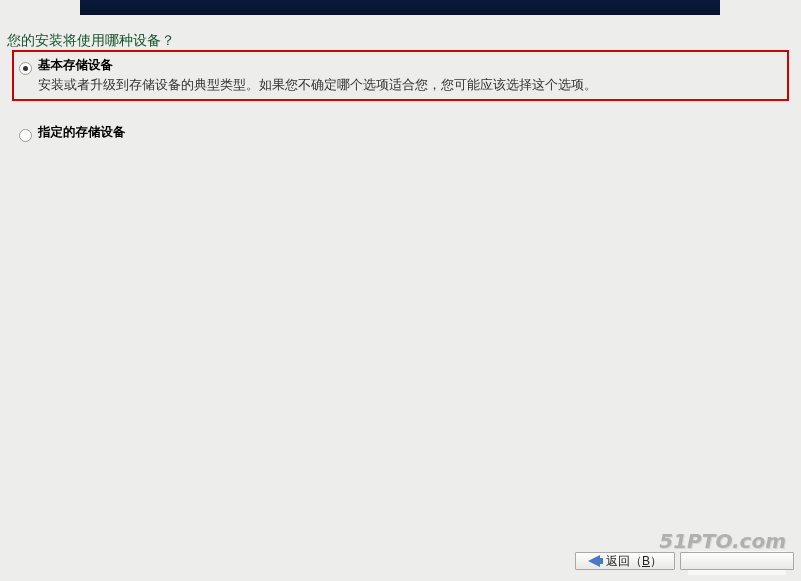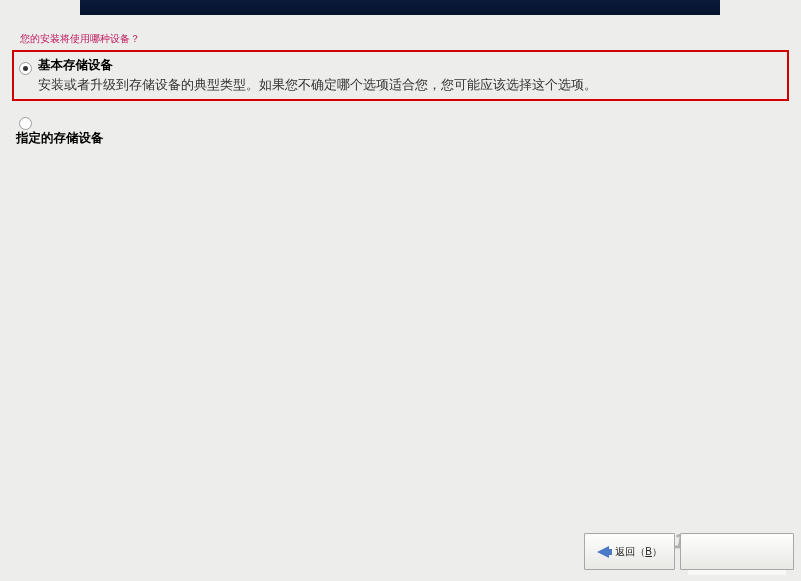--- a/index.html
+++ b/index.html
@@ -20,23 +20,23 @@
       position: absolute;
       top: 0;
       left: 80px;
       width: 640px;
       height: 15px;
       background: linear-gradient(to bottom, #0a1a3a, #05122e);
     }
     .prompt-text {
       position: absolute;
       top: 32px;
-      left: 20px;
-      font-size: 10px;
-      color: #be185d;
+      left: 7px;
+      font-size: 14px;
+      color: #14532d;
     }
     .options {
       position: absolute;
       top: 50px;
       left: 12px;
       right: 12px;
     }
     .option-row {
       display: flex;
       align-items: flex-start;
@@ -74,42 +74,41 @@
       font-size: 12.5px;
       color: #000;
       margin-bottom: 2px;
     }
     .option-desc {
       font-size: 13px;
       color: #333;
       line-height: 1.4;
     }
     .option-row + .option-row {
-      margin-top: 4px;
-      flex-direction: column;
+      margin-top: 16px;
     }
     .footer-buttons {
       position: absolute;
       bottom: 11px;
       right: 7px;
       display: flex;
       gap: 5px;
     }
     .btn {
       background: linear-gradient(#fefefe, #e8e8e5);
       border: 1px solid #a8a8a5;
       border-radius: 1px;
       padding: 5px 12px;
-      font-size: 10px;
+      font-size: 12px;
       color: #222;
       display: flex;
       align-items: center;
       gap: 6px;
       cursor: pointer;
-      height: 37px;
+      height: 18px;
     }
     .btn-next {
       width: 114px;
       justify-content: center;
       position: relative;
     }
     .watermarks {
       position: absolute;
       bottom: 28px;
       right: 15px;

